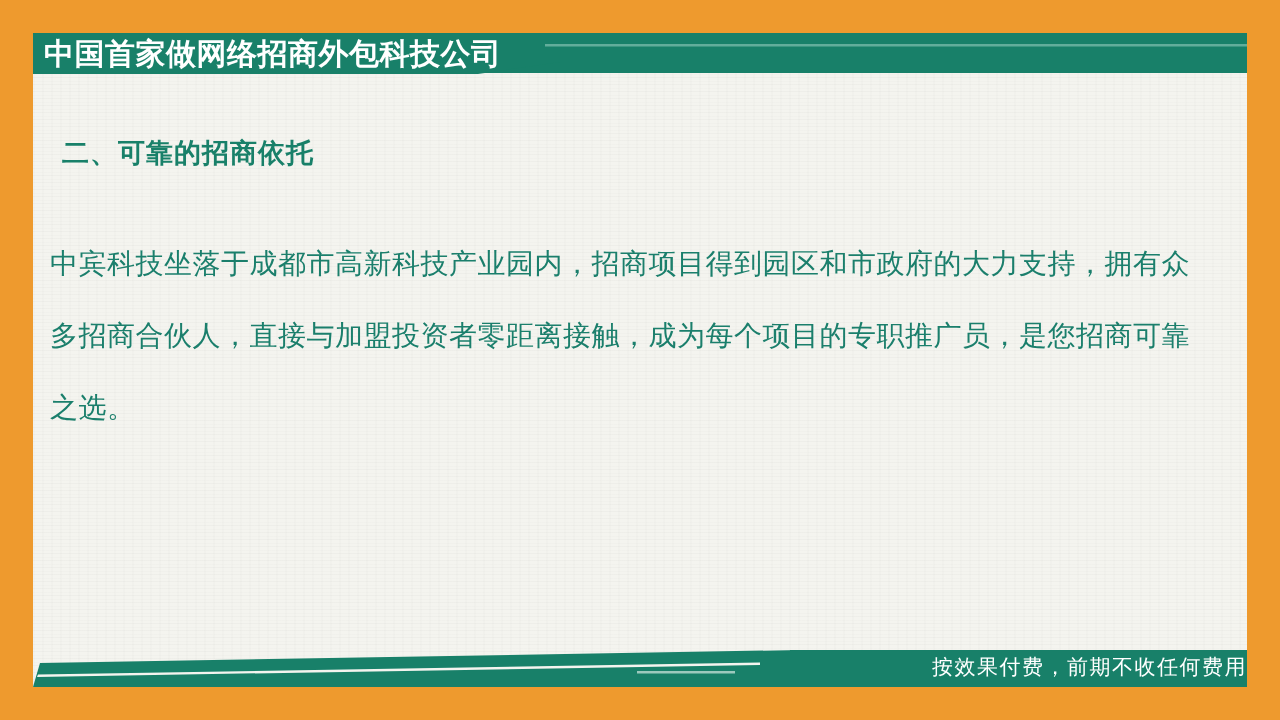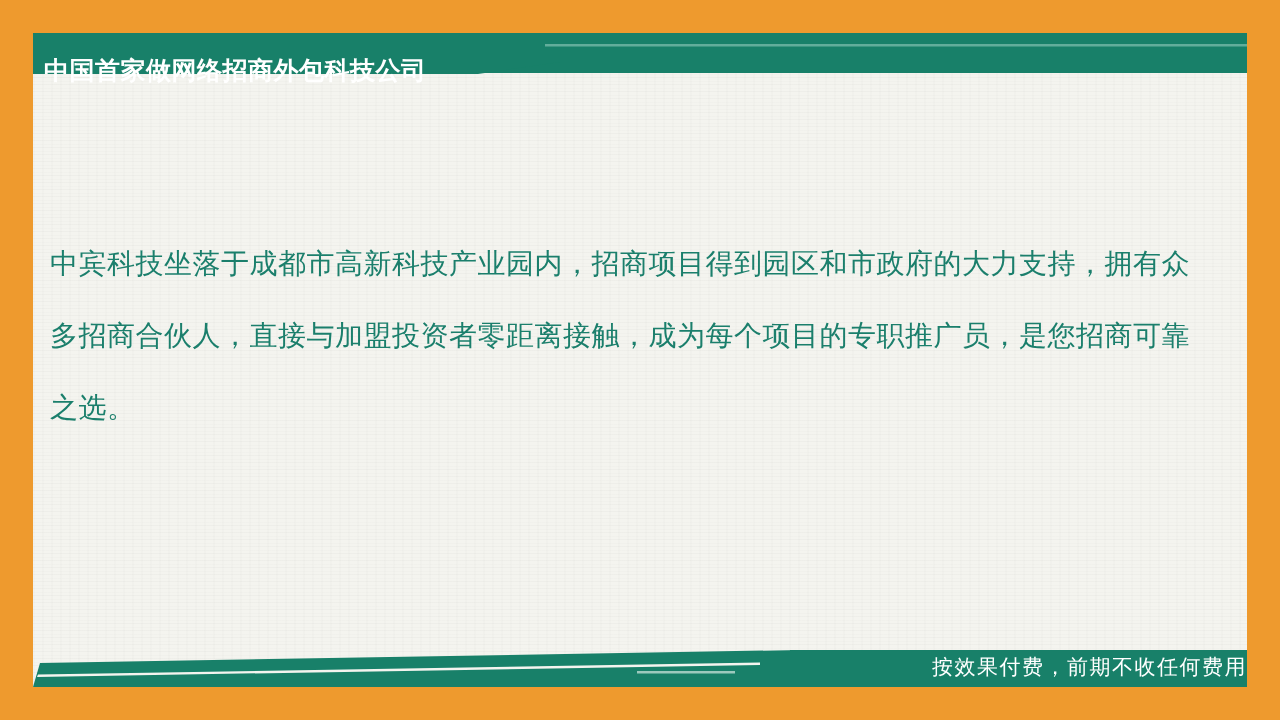--- a/index.html
+++ b/index.html
@@ -59,27 +59,26 @@
     height: 110px;
     pointer-events: none;
   }
 
   .header-title {
     position: absolute;
     left: 44px;
     top: 36px;
     height: 36px;
     line-height: 36px;
-    font-size: 25px;
+    font-size: 30px;
     font-weight: bold;
     color: #FFFFFF;
     letter-spacing: 0.5px;
     white-space: nowrap;
     z-index: 5;
-    margin-top: 16px;
   }
 
   
   .section-heading {
     position: absolute;
     left: 62px;
     top: 135px;
     font-size: 27px;
     font-weight: bold;
     color: #188069;
@@ -140,20 +139,21 @@
   <svg class="header-svg" viewBox="0 0 1280 110" preserveAspectRatio="none">
 
     <polygon points="33,33 1247,33 1247,73 545,73 480,73 480,73" fill="#188069"></polygon>
     <polygon points="33,33 560,33 560,62 478,74 33,74" fill="#188069"></polygon>
 
     <rect x="545" y="44" width="702" height="2.5" fill="#62AD9B"></rect>
   </svg>
 
   <div class="header-title">中国首家做网络招商外包科技公司</div>
 
+  <div class="section-heading">二、可靠的招商依托</div>
 
   <div class="body-text">中宾科技坐落于成都市高新科技产业园内，招商项目得到园区和市政府的大力支持，拥有众多招商合伙人，直接与加盟投资者零距离接触，成为每个项目的专职推广员，是您招商可靠之选。</div>
 
   <svg class="footer-svg" viewBox="0 0 1280 110" preserveAspectRatio="none">
 
     <polygon points="790,40 1247,40 1247,77 790,77" fill="#188069"></polygon>
 
     <polygon points="40,53 800,40 800,77 33,77" fill="#188069"></polygon>
 
     <polygon points="38,64.5 760,52.5 760,55 37,67" fill="#F4F4EF"></polygon>

